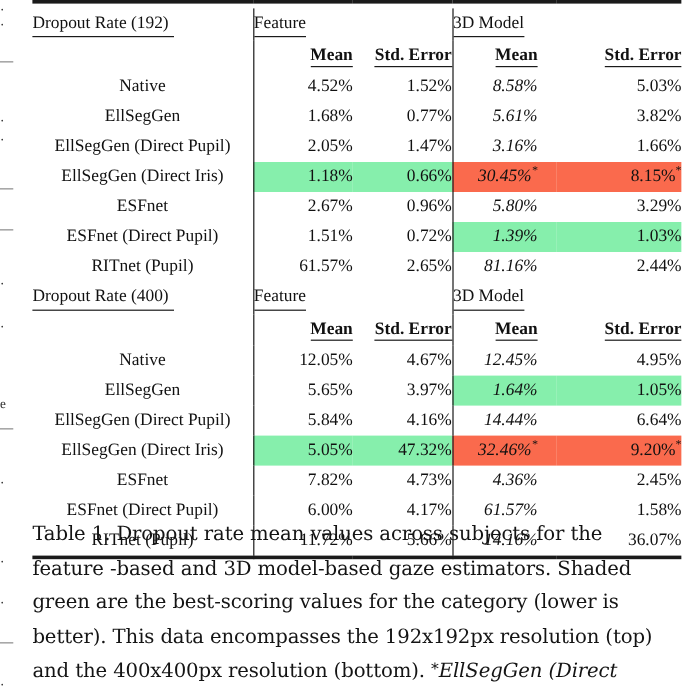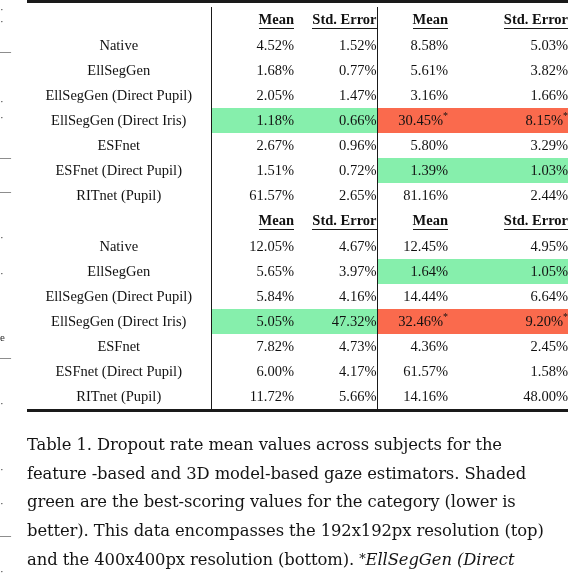--- a/index.html
+++ b/index.html
@@ -82,21 +82,21 @@
     padding-left: 8px;
     height: 25px;
     white-space: nowrap;
   }
   .num {
     text-align: right;
     padding-right: 14px;
     height: 25px;
     white-space: nowrap;
   }
-  .num.mcol { padding-right: 16px; }
+  .num.mcol { padding-right: 16px; font-style: italic; }
 
   
   .grp-head {
     font-weight: bold;
     text-align: left;
     padding-left: 8px;
     height: 27px;
     white-space: nowrap;
   }
   .grp-head span.u {
@@ -177,20 +177,27 @@
         <col class="c-f-mean">
         <col class="c-f-se">
       <col class="c-m-mean">
         <col class="c-m-se">
     </colgroup>
     <tbody id="tbody-root">
         <tr class="rule-top">
           <td colspan="5"></td>
         </tr>
         <tr>
+          <td class="grp-head left"><span class="u">Dropout Rate (192)</span></td>
+          <td class="grp-head vdiv-l"><span class="u">Feature</span></td>
+          <td></td>
+          <td class="grp-head vdiv-l"><span class="u">3D Model</span></td>
+          <td></td>
+        </tr>
+        <tr>
           <td></td>
           <td class="sub-head vdiv-l"><span class="u">Mean</span></td>
           <td class="sub-head"><span class="u">Std. Error</span></td>
           <td class="sub-head mcol vdiv-l"><span class="u">Mean</span></td>
           <td class="sub-head"><span class="u">Std. Error</span></td>
         </tr>
         <tr>
           <td class="lbl">Native</td>
           <td class="num vdiv-l"><span>4.52%</span></td>
           <td class="num"><span>1.52%</span></td>
@@ -233,20 +240,27 @@
           <td class="num hl-green"><span>1.03%</span></td>
         </tr>
         <tr>
           <td class="lbl">RITnet (Pupil)</td>
           <td class="num vdiv-l"><span>61.57%</span></td>
           <td class="num"><span>2.65%</span></td>
           <td class="num mcol vdiv-l"><span>81.16%</span></td>
           <td class="num"><span>2.44%</span></td>
         </tr>
         <tr>
+          <td class="grp-head left"><span class="u">Dropout Rate (400)</span></td>
+          <td class="grp-head vdiv-l"><span class="u">Feature</span></td>
+          <td></td>
+          <td class="grp-head vdiv-l"><span class="u">3D Model</span></td>
+          <td></td>
+        </tr>
+        <tr>
           <td></td>
           <td class="sub-head vdiv-l"><span class="u">Mean</span></td>
           <td class="sub-head"><span class="u">Std. Error</span></td>
           <td class="sub-head mcol vdiv-l"><span class="u">Mean</span></td>
           <td class="sub-head"><span class="u">Std. Error</span></td>
         </tr>
         <tr>
           <td class="lbl">Native</td>
           <td class="num vdiv-l"><span>12.05%</span></td>
           <td class="num"><span>4.67%</span></td>
@@ -286,21 +300,21 @@
           <td class="num vdiv-l"><span>6.00%</span></td>
           <td class="num"><span>4.17%</span></td>
           <td class="num mcol vdiv-l"><span>61.57%</span></td>
           <td class="num"><span>1.58%</span></td>
         </tr>
         <tr>
           <td class="lbl">RITnet (Pupil)</td>
           <td class="num vdiv-l"><span>11.72%</span></td>
           <td class="num"><span>5.66%</span></td>
           <td class="num mcol vdiv-l"><span>14.16%</span></td>
-          <td class="num"><span>48.00%</span></td>
+          <td class="num"><span>36.07%</span></td>
         </tr>
         <tr class="rule-bottom">
           <td colspan="5"></td>
         </tr>
       </tbody>
   </table>
 </div>
 
 <div class="caption">
   <span class="ln">Table 1.  Dropout rate mean values across subjects for the</span>

